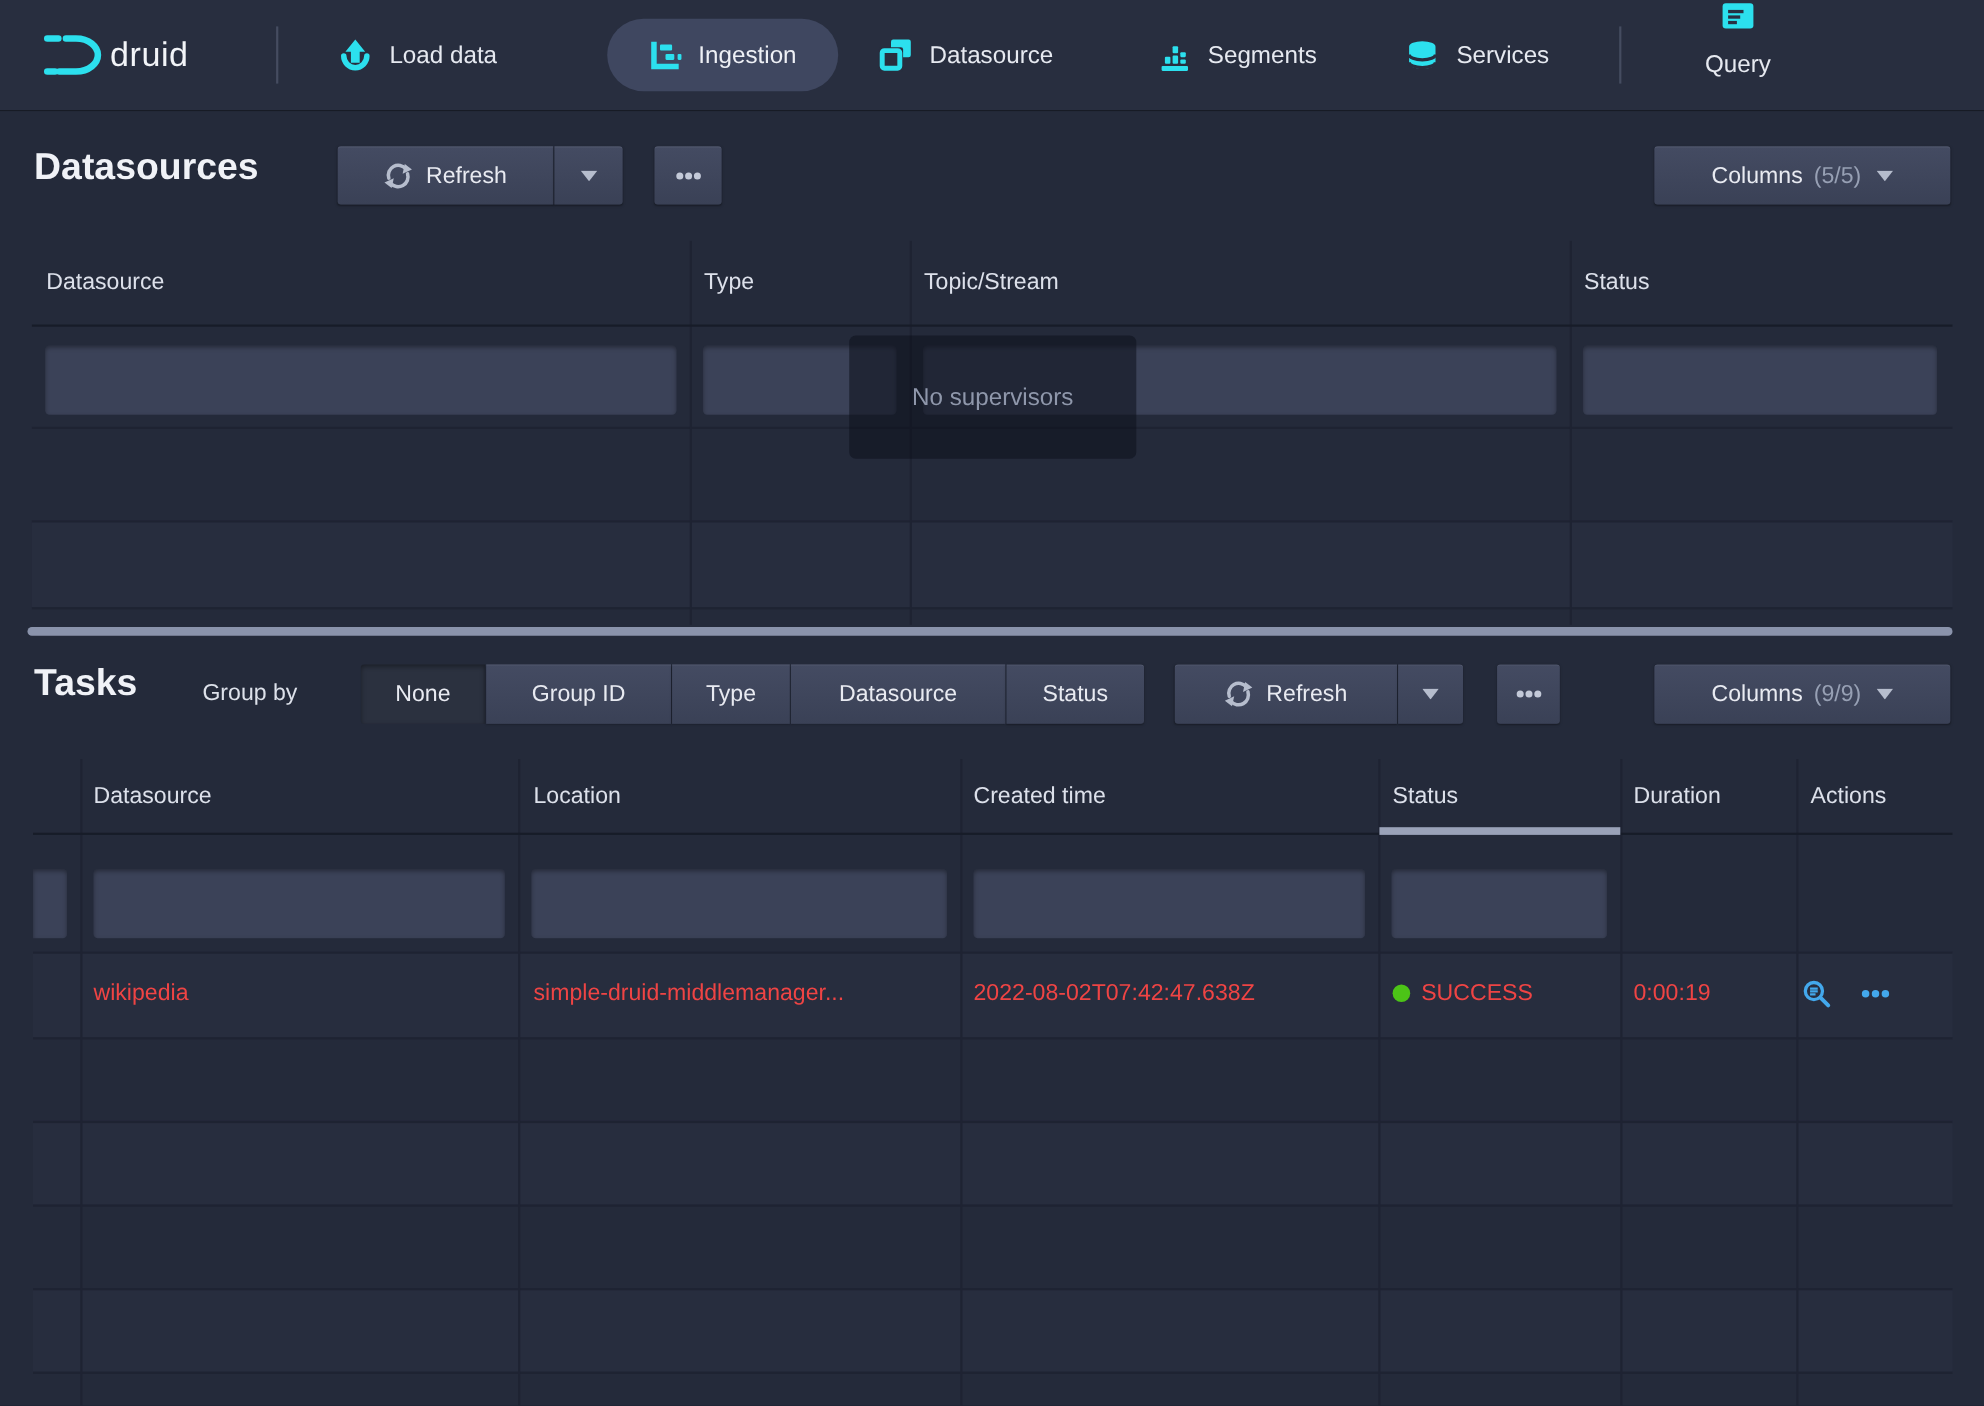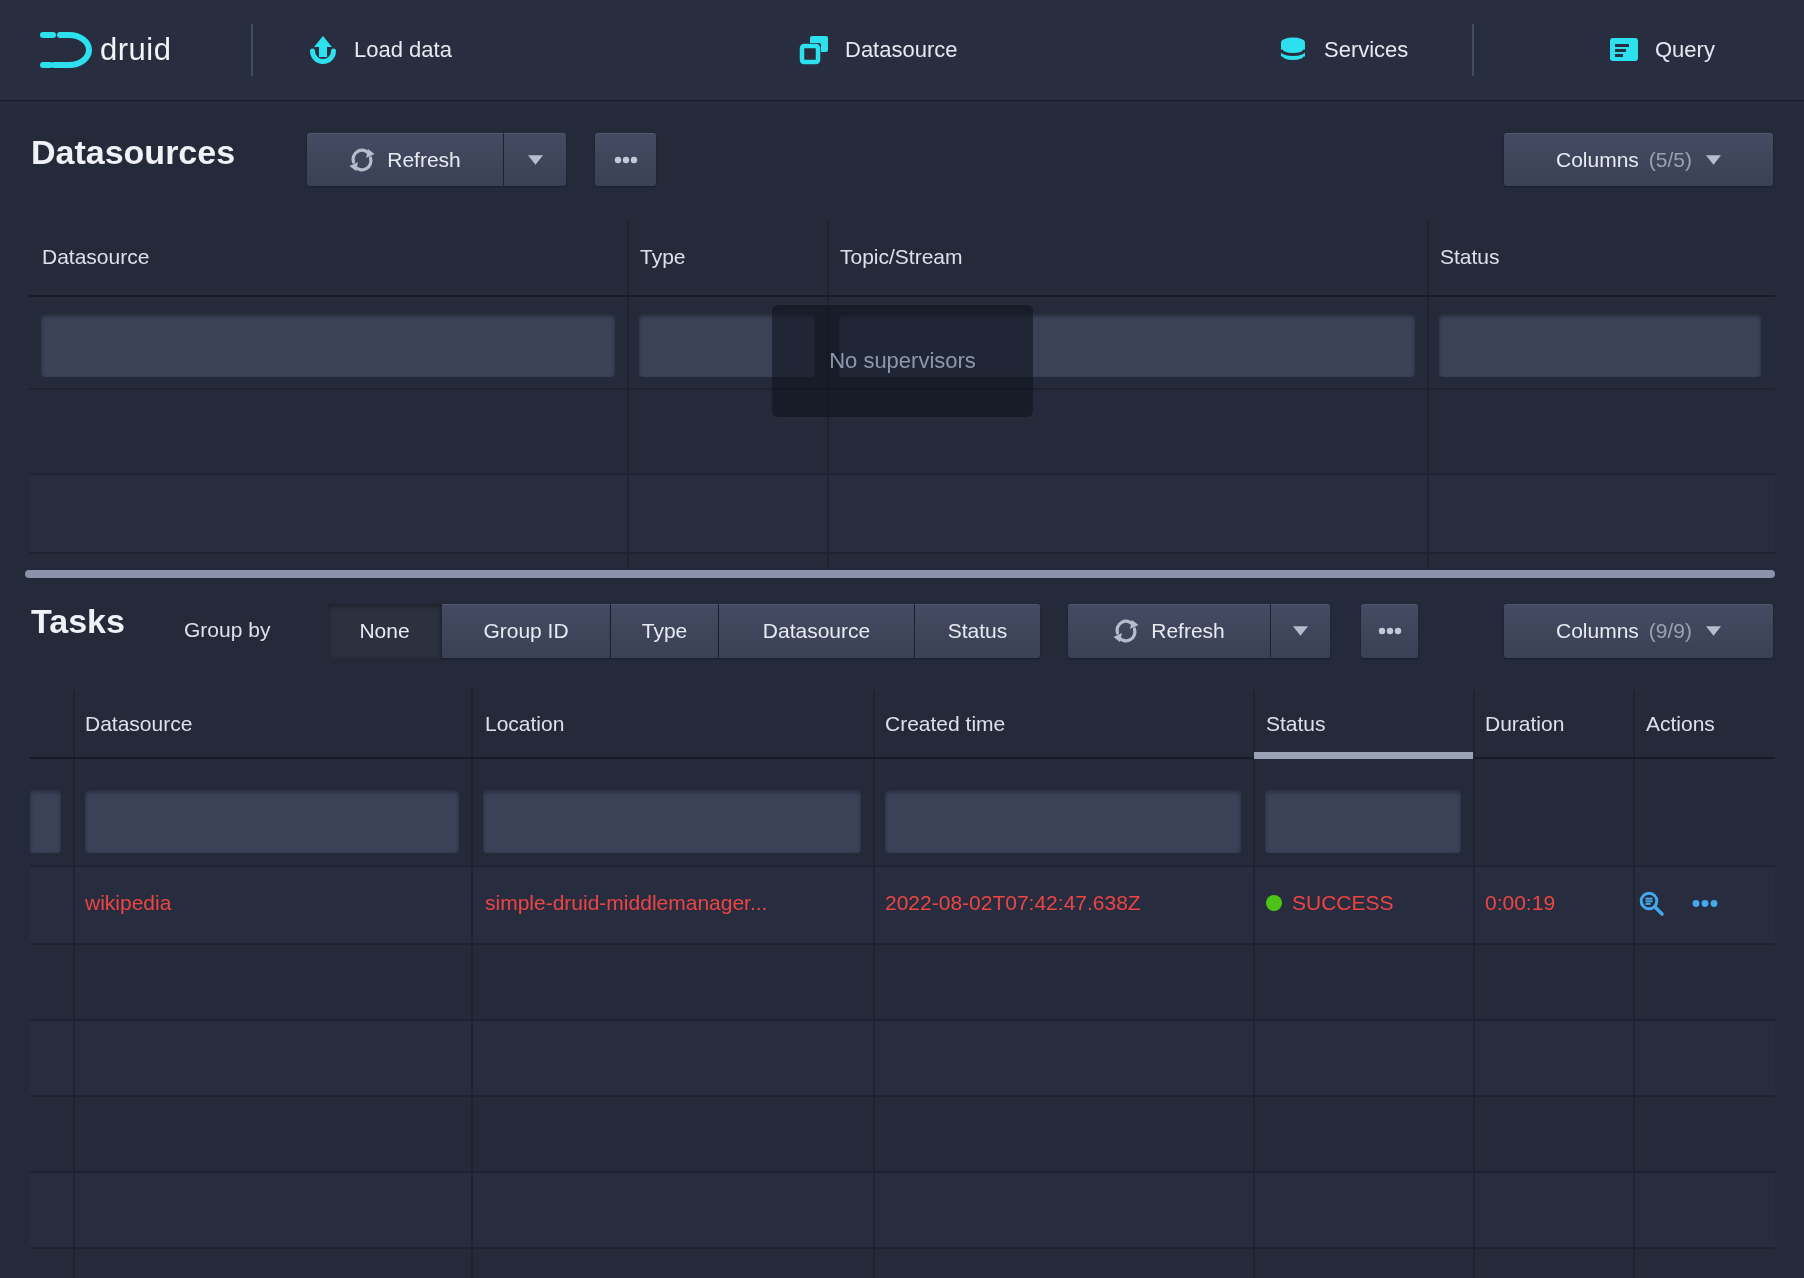--- a/index.html
+++ b/index.html
@@ -91,43 +91,63 @@
     <div class="nav-divider" style="left:251px;"></div>
 
     <div class="nav-item" style="left:307px;">
       <svg class="icon" width="32" height="32" viewBox="0 0 32 32">
         <path d="M5.5 17 a10.5 10.5 0 0 0 21 0" stroke="#2ce0ee" stroke-width="5" fill="none" stroke-linecap="round"></path>
         <path d="M16 2 L25 13 H20 V23 H12 V13 H7 Z" fill="#2ce0ee"></path>
       </svg>
       <span>Load data</span>
     </div>
 
+    <div class="nav-pill">
+      <svg class="icon" width="30" height="30" viewBox="0 0 30 30">
+        <path d="M4.5 3 V25.5 H27" stroke="#2ce0ee" stroke-width="5" fill="none"></path>
+        <rect x="10" y="5.5" width="11" height="5.5" rx="1" fill="#2ce0ee"></rect>
+        <rect x="15" y="14" width="8" height="5.5" rx="1" fill="#2ce0ee"></rect>
+        <rect x="26" y="14" width="3.5" height="5.5" rx="1" fill="#2ce0ee"></rect>
+      </svg>
+      <span>Ingestion</span>
+    </div>
 
     <div class="nav-item" style="left:798px;">
       <svg class="icon" width="32" height="32" viewBox="0 0 32 32">
         <rect x="12" y="2" width="18" height="16" rx="2" fill="#2ce0ee"></rect>
         <rect x="1" y="9" width="22" height="22" rx="2" fill="#282e3f"></rect>
         <rect x="4" y="12" width="16" height="16" rx="2" fill="none" stroke="#2ce0ee" stroke-width="4.5"></rect>
       </svg>
       <span>Datasource</span>
     </div>
 
+    <div class="nav-item" style="left:1053px;">
+      <svg class="icon" width="30" height="32" viewBox="0 0 30 32">
+        <rect x="3" y="26" width="24" height="4.5" rx="1" fill="#2ce0ee"></rect>
+        <rect x="6" y="17.5" width="5" height="6.5" rx="1" fill="#2ce0ee"></rect>
+        <rect x="13" y="8" width="5" height="6.5" rx="1" fill="#2ce0ee"></rect>
+        <rect x="13" y="16.5" width="5" height="7.5" rx="1" fill="#2ce0ee"></rect>
+        <rect x="20" y="13.5" width="5" height="4.5" rx="1" fill="#2ce0ee"></rect>
+        <rect x="20" y="20" width="5" height="4" rx="1" fill="#2ce0ee"></rect>
+      </svg>
+      <span>Segments</span>
+    </div>
 
     <div class="nav-item" style="left:1277px;">
       <svg class="icon" width="32" height="32" viewBox="0 0 32 32">
         <path d="M4 8.5 a12 5 0 0 1 24 0 v15 a12 5 0 0 1 -24 0 Z" fill="#2ce0ee"></path>
         <path d="M4 15.5 a12 5 0 0 0 24 0" stroke="#282e3f" stroke-width="3" fill="none"></path>
         <path d="M4 22.5 a12 5 0 0 0 24 0" stroke="#282e3f" stroke-width="3" fill="none"></path>
       </svg>
       <span>Services</span>
     </div>
 
     <div class="nav-divider" style="left:1472px;"></div>
 
-    <div class="nav-item" style="left:1608px;">
+    <div class="nav-item" style="left:1550px;flex-direction:column;">
       <svg class="icon" width="32" height="30" viewBox="0 0 32 30">
         <rect x="2" y="3" width="28" height="23" rx="3" fill="#2ce0ee"></rect>
         <rect x="7" y="9" width="14" height="3" fill="#283043"></rect>
         <rect x="7" y="14" width="11" height="3" fill="#283043"></rect>
         <rect x="7" y="19" width="8" height="3" fill="#283043"></rect>
       </svg>
       <span>Query</span>
     </div>
   </nav>
 

